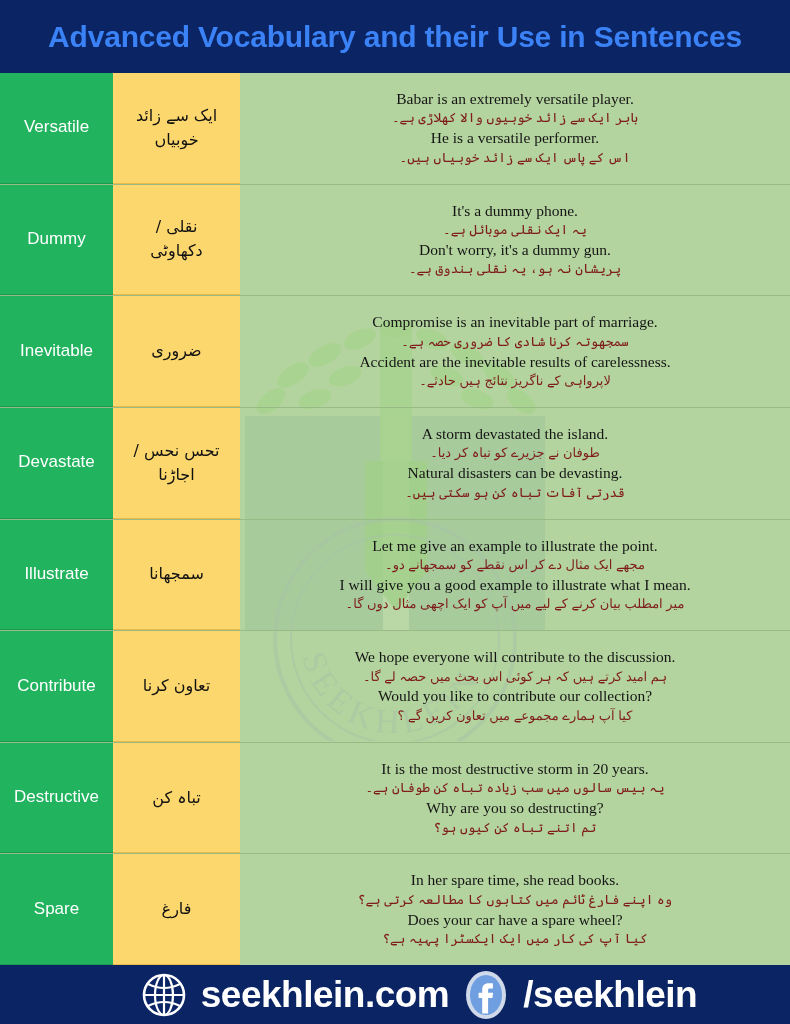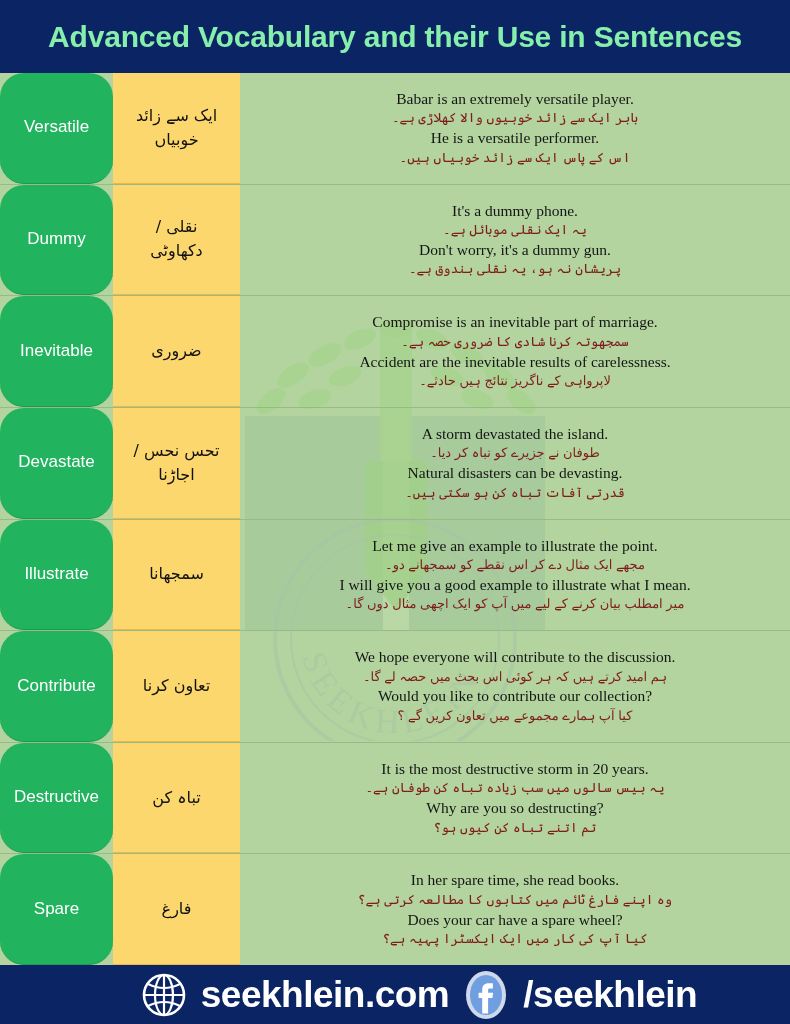--- a/index.html
+++ b/index.html
@@ -27,21 +27,21 @@
   .header {
     flex: 0 0 73px;
     height: 73px;
     background: #0a2464;
     display: flex;
     align-items: center;
     justify-content: center;
     box-sizing: border-box;
   }
   .header-title {
-    color: #86efac;
+    color: #3b82f6;
     font-size: 30px;
     font-weight: bold;
     letter-spacing: -0.2px;
     font-family: "Liberation Sans", sans-serif;
     white-space: nowrap;
   }
 
   
   .table-area {
     position: relative;
@@ -81,21 +81,20 @@
 
   .col-word {
     flex: 0 0 113px;
     width: 113px;
     background: #22b35f;
     display: flex;
     align-items: center;
     justify-content: center;
     box-sizing: border-box;
     border-bottom: 1px solid #1a9b50;
-    border-radius: 24px;
   }
   .word-text {
     color: #ffffff;
     font-size: 17px;
     font-family: "Liberation Sans", sans-serif;
     text-align: center;
     line-height: 1.1;
   }
 
   .col-urdu {

